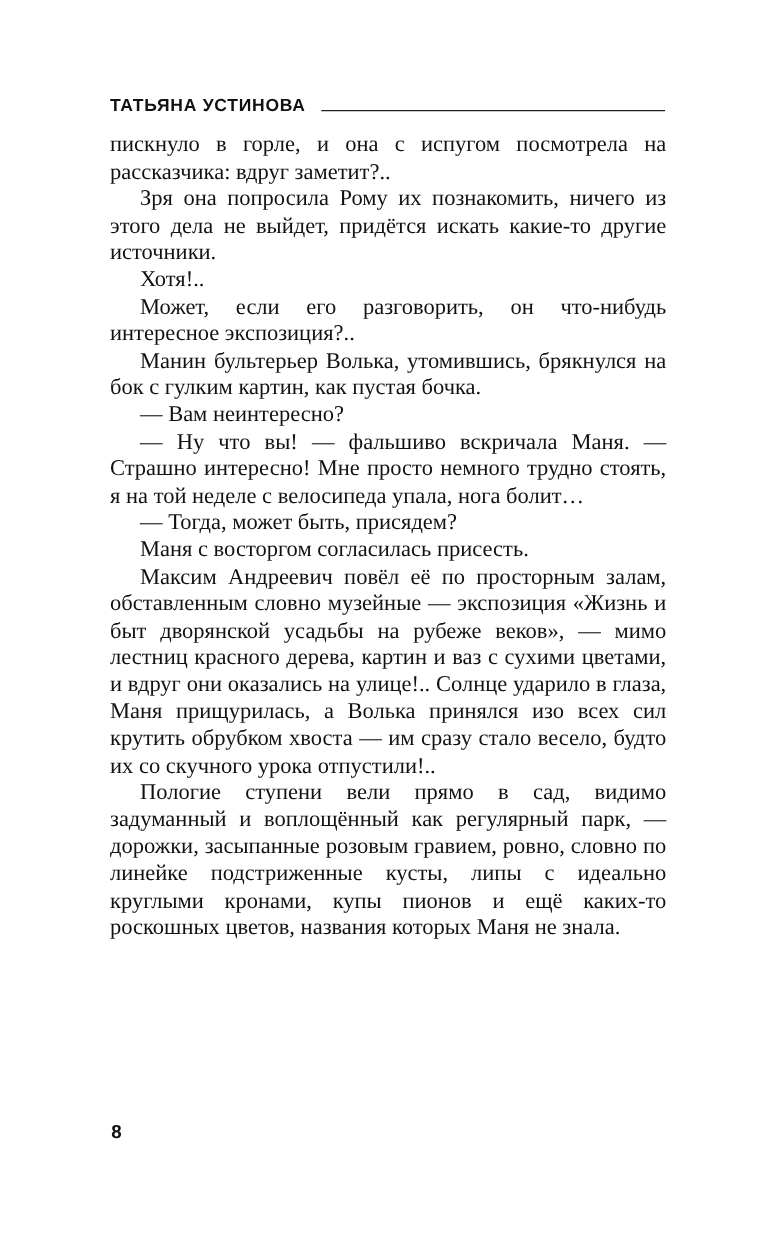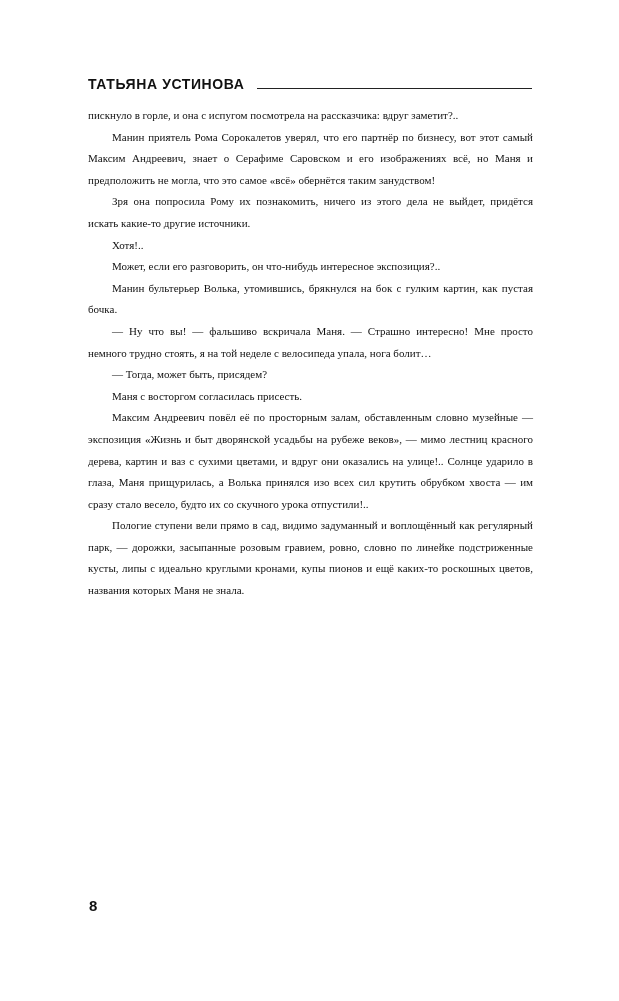--- a/index.html
+++ b/index.html
@@ -38,21 +38,21 @@
     height: 0;
     border-bottom: 1.4px solid #222222;
     margin-left: 12px;
     margin-bottom: 3px;
   }
   .content {
     position: absolute;
     top: 105px;
     left: 88px;
     width: 445px;
-    font-size: 11px;
+    font-size: 18px;
     line-height: 21.6px;
     text-align: justify;
     hyphens: auto;
     -webkit-hyphens: auto;
   }
   .content p {
     margin: 0;
     padding: 0;
     text-indent: 24px;
   }
@@ -74,25 +74,25 @@
 
 <div class="page">
 
   <div class="running-header">
     <span class="header-title">ТАТЬЯНА УСТИНОВА</span>
     <span class="header-rule"></span>
   </div>
 
   <div class="content">
     <p class="no-indent">пискнуло в горле, и она с испугом посмотрела на рассказчика: вдруг заметит?..</p>
-    <p>Манин приятель Рома Сорокалетов уверял, что его партнёр по бизнесу, вот этот самый Максим Андреевич, знает о Серафиме Саровском и его изображениях всё, но Маня и предположить не могла, что это самое «всё» обернётся таким занудством!</p>
     <p>Зря она попросила Рому их познакомить, ничего из этого дела не выйдет, придётся искать какие-то другие источники.</p>
     <p>Хотя!..</p>
     <p>Может, если его разговорить, он что-нибудь интересное экспозиция?..</p>
     <p>Манин бультерьер Волька, утомившись, брякнулся на бок с гулким картин, как пустая бочка.</p>
+    <p>— Вам неинтересно?</p>
     <p>— Ну что вы! — фальшиво вскричала Маня. — Страшно интересно! Мне просто немного трудно стоять, я на той неделе с велосипеда упала, нога болит…</p>
     <p>— Тогда, может быть, присядем?</p>
     <p>Маня с восторгом согласилась присесть.</p>
     <p>Максим Андреевич повёл её по просторным залам, обставленным словно музейные — экспозиция «Жизнь и быт дворянской усадьбы на рубеже веков», — мимо лестниц красного дерева, картин и ваз с сухими цветами, и вдруг они оказались на улице!.. Солнце ударило в глаза, Маня прищурилась, а Волька принялся изо всех сил крутить обрубком хвоста — им сразу стало весело, будто их со скучного урока отпустили!..</p>
     <p>Пологие ступени вели прямо в сад, видимо задуманный и воплощённый как регулярный парк, — дорожки, засыпанные розовым гравием, ровно, словно по линейке подстриженные кусты, липы с идеально круглыми кронами, купы пионов и ещё каких-то роскошных цветов, названия которых Маня не знала.</p>
   </div>
 
   <div class="page-number">8</div>
 
 </div>

